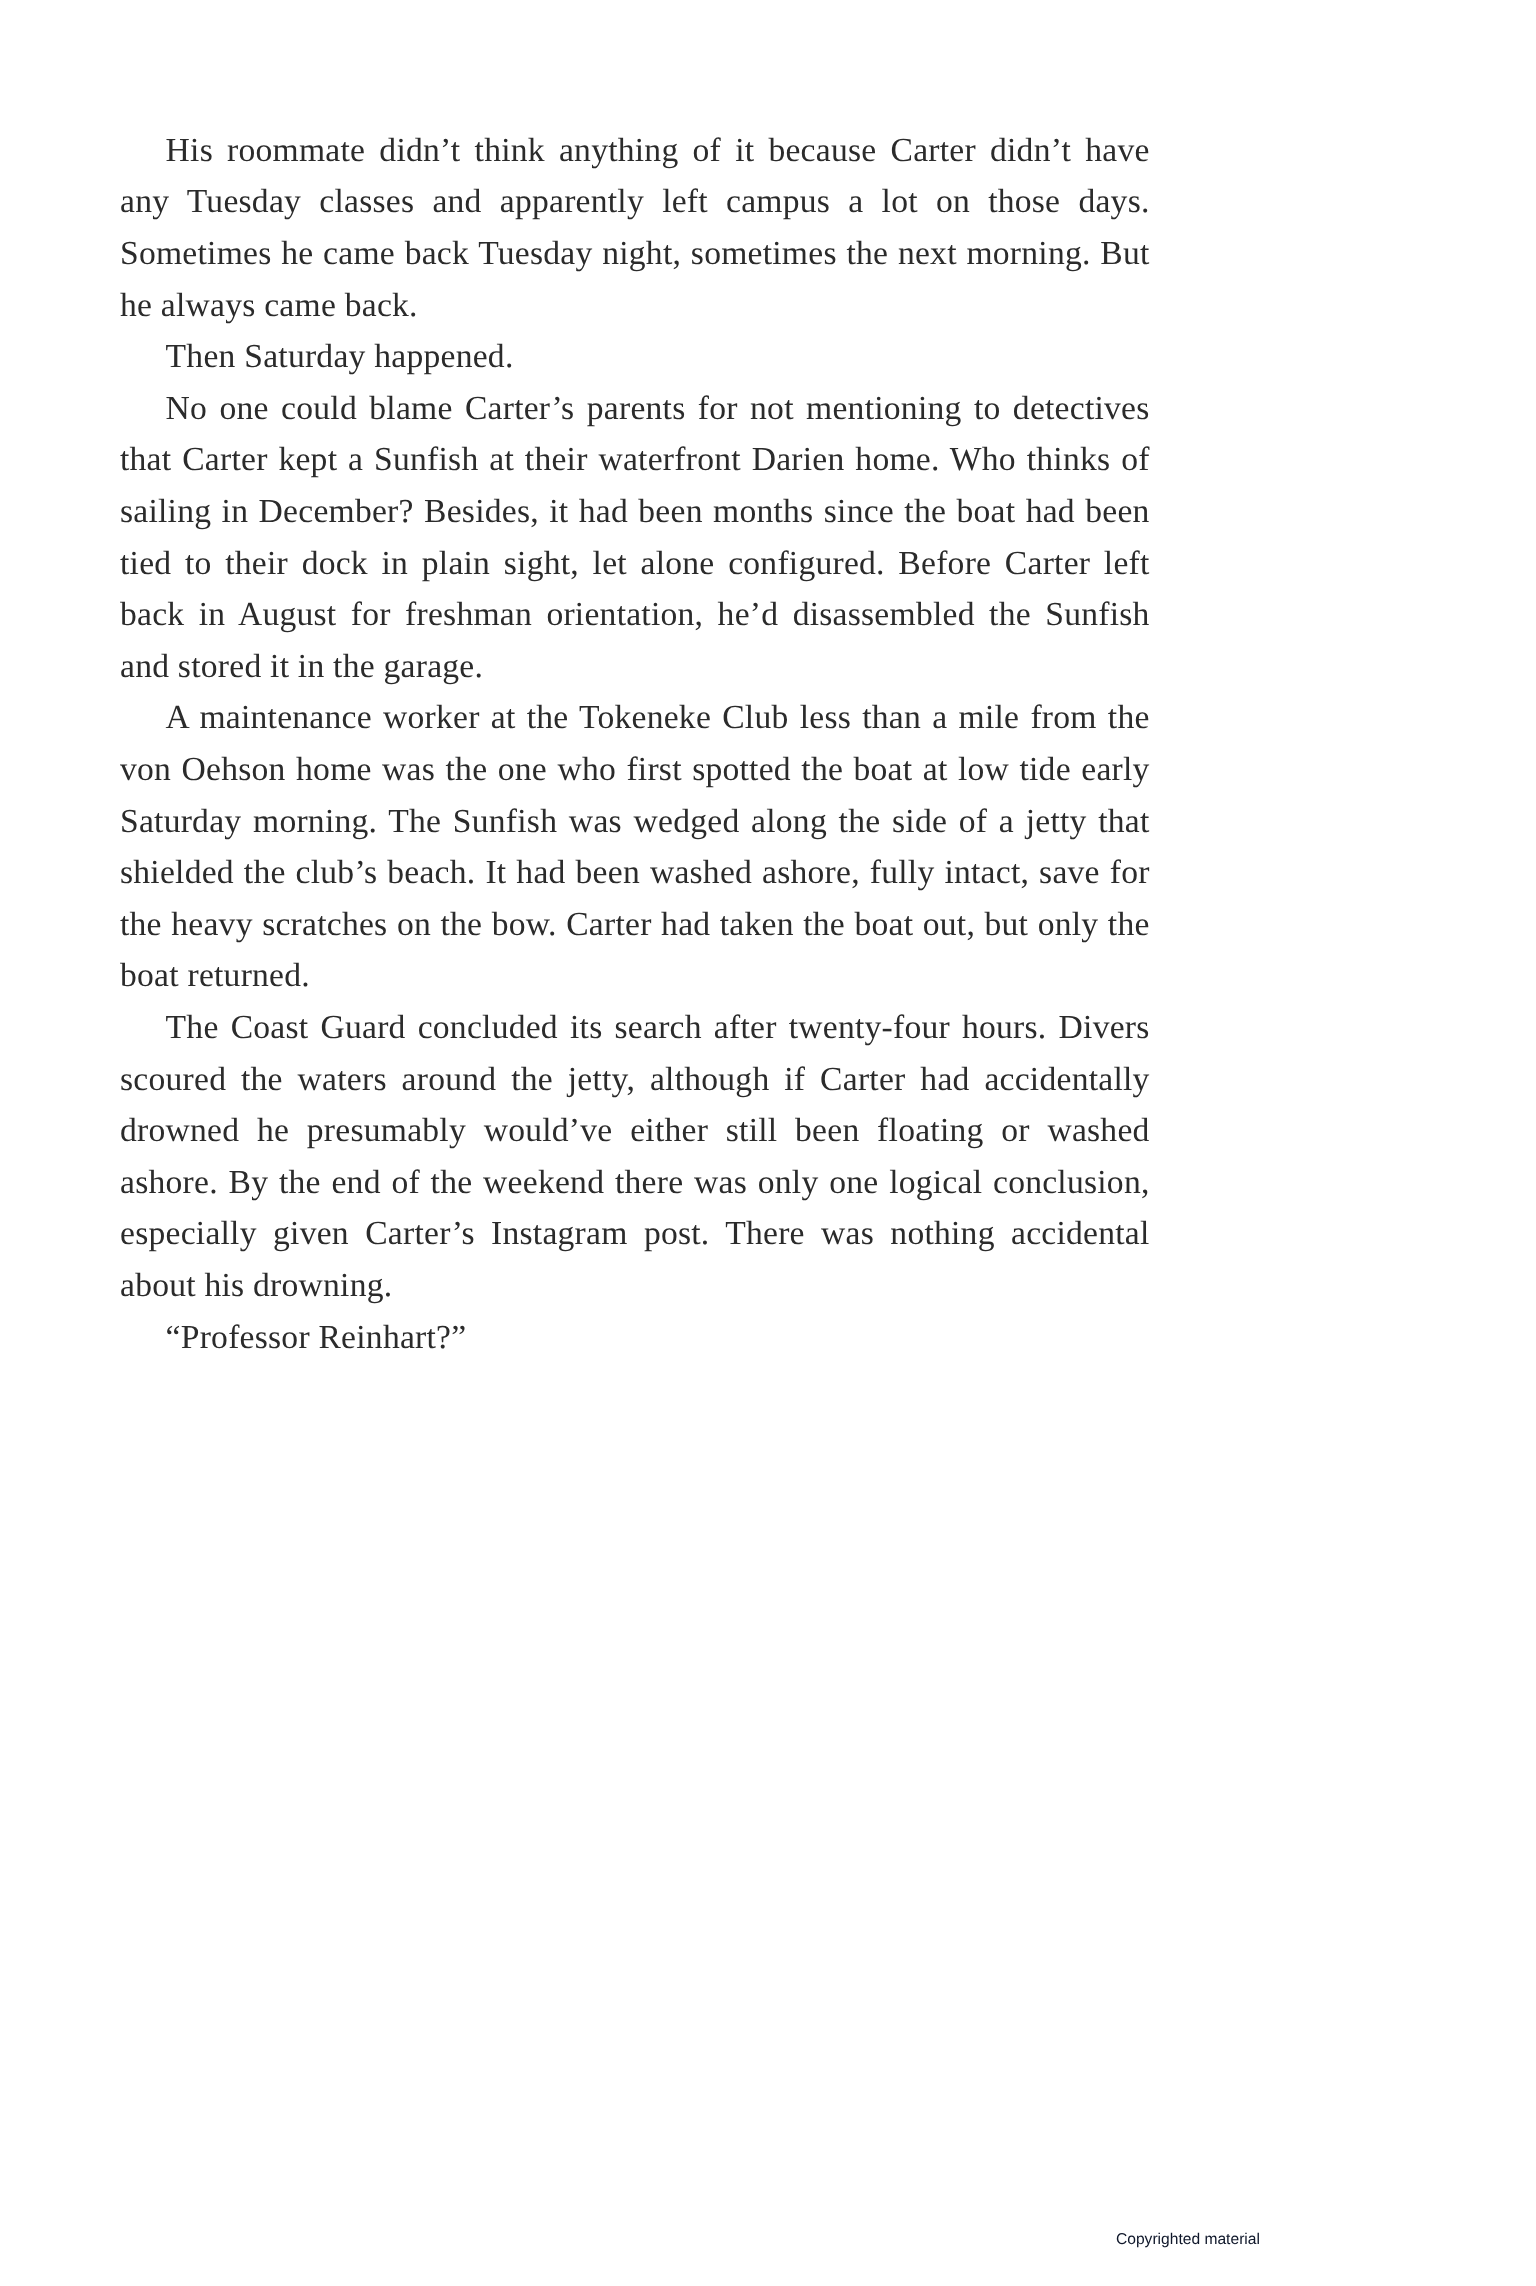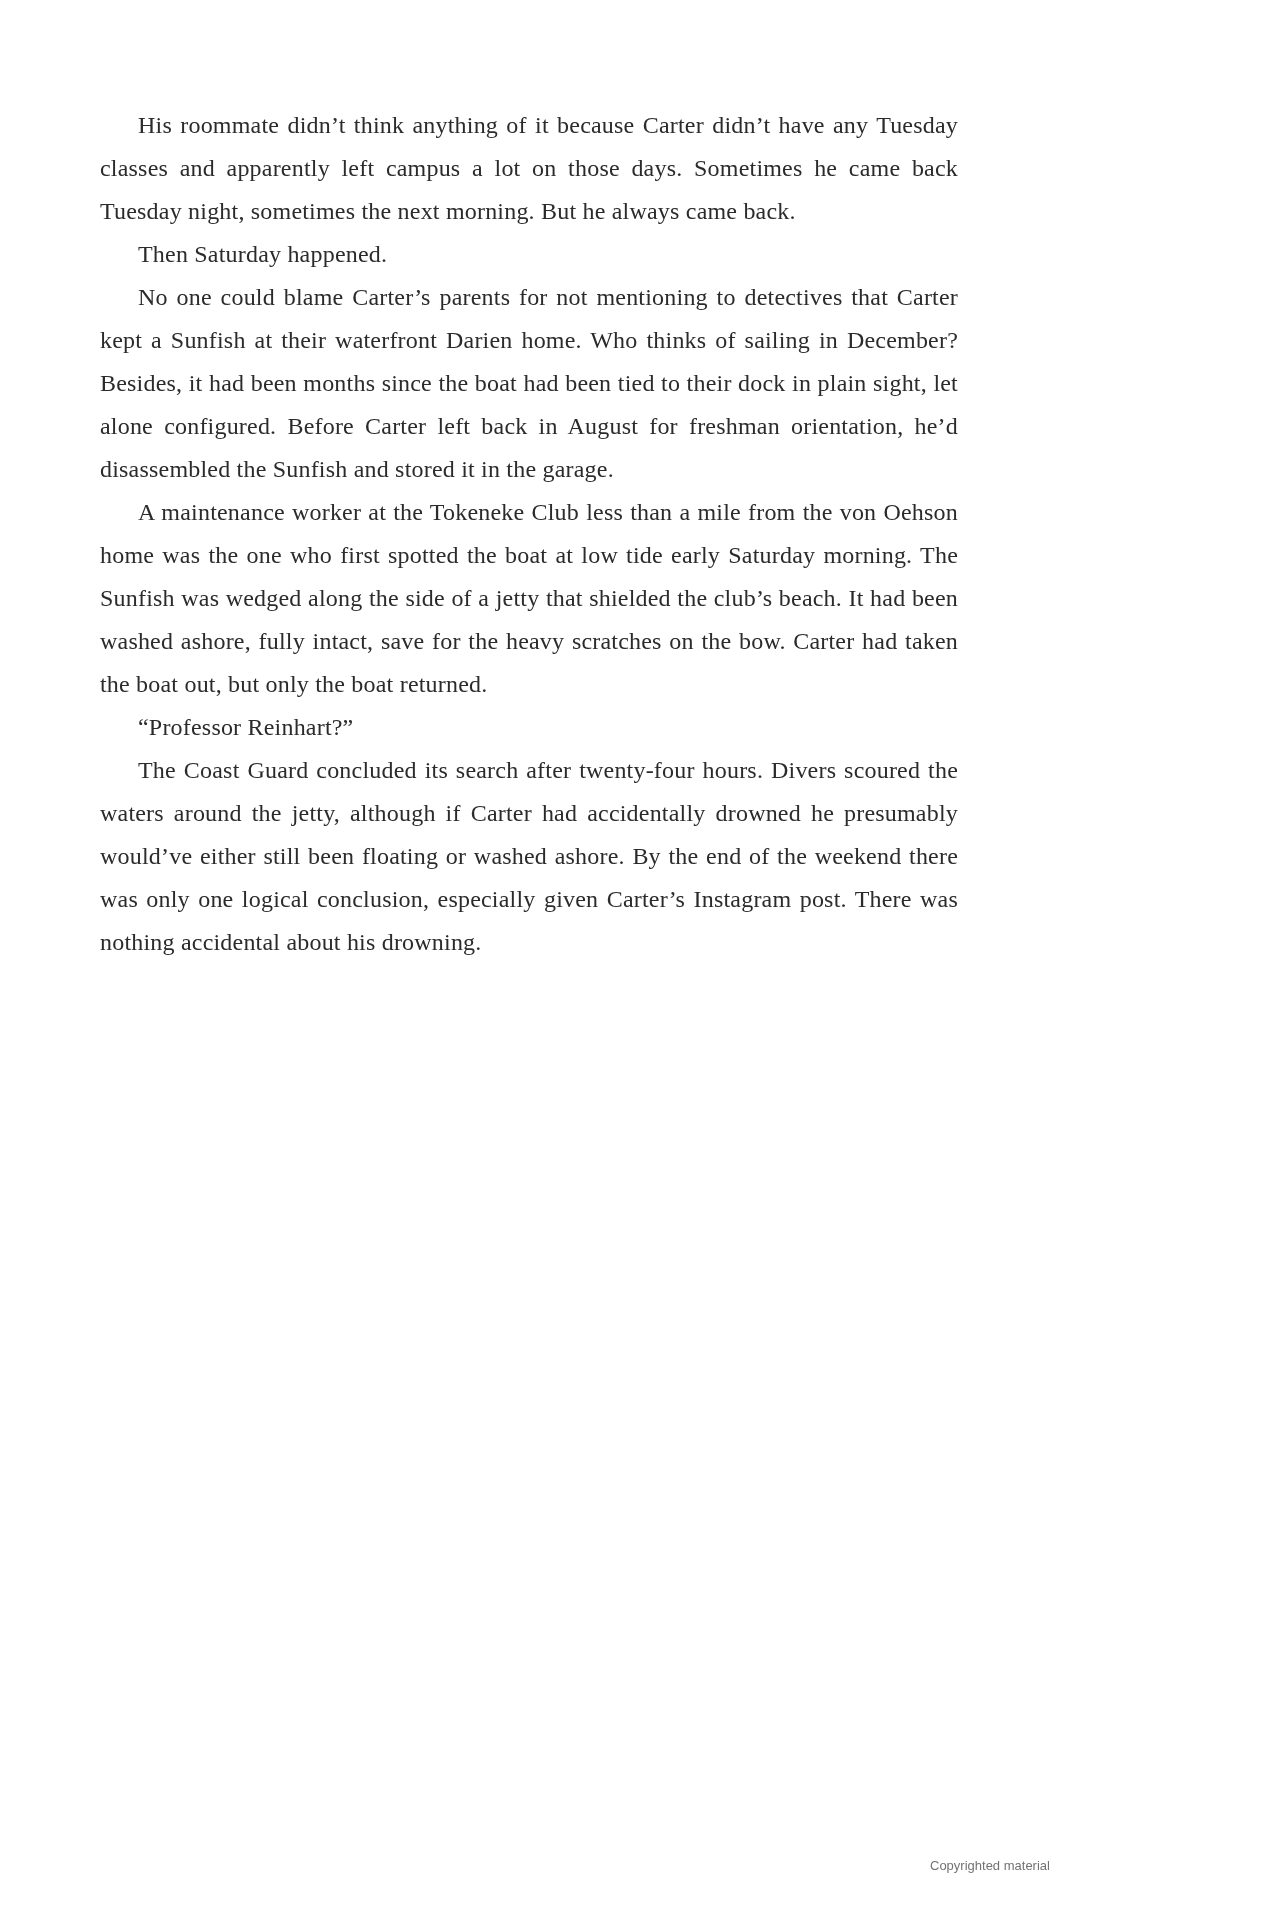--- a/index.html
+++ b/index.html
@@ -22,46 +22,46 @@
       height: 1905px;
       background: #ffffff;
     }
     .text-block {
       position: absolute;
       top: 104px;
       left: 100px;
       width: 858px;
       color: #2b2b2b;
       font-family: "Liberation Serif", serif;
-      font-size: 24px;
+      font-size: 28px;
       line-height: 43px;
       text-align: justify;
       letter-spacing: 0.2px;
     }
     .text-block p {
       margin: 0;
       padding: 0;
       text-indent: 38px;
     }
     .copyright {
       position: absolute;
       left: 930px;
       top: 1858px;
       font-family: "Liberation Sans", sans-serif;
       font-size: 13px;
-      color: #737373;
+      color: #0f172a;
       white-space: nowrap;
     }
   </style>
 </head>
 <body>
 
 <div class="page">
   <div class="text-block">
     <p>His roommate didn’t think anything of it because Carter didn’t have any Tuesday classes and apparently left campus a lot on those days. Sometimes he came back Tuesday night, sometimes the next morning. But he always came back.</p>
     <p>Then Saturday happened.</p>
     <p>No one could blame Carter’s parents for not mentioning to detectives that Carter kept a Sunfish at their waterfront Darien home. Who thinks of sailing in December? Besides, it had been months since the boat had been tied to their dock in plain sight, let alone configured. Before Carter left back in August for freshman orientation, he’d disassembled the Sunfish and stored it in the garage.</p>
     <p>A maintenance worker at the Tokeneke Club less than a mile from the von Oehson home was the one who first spotted the boat at low tide early Saturday morning. The Sunfish was wedged along the side of a jetty that shielded the club’s beach. It had been washed ashore, fully intact, save for the heavy scratches on the bow. Carter had taken the boat out, but only the boat returned.</p>
+    <p>The Coast Guard concluded its search after twenty-four hours. Divers scoured the waters around the jetty, although if Carter had accidentally drowned he presumably would’ve either still been floating or washed ashore. By the end of the weekend there was only one logical conclusion, especially given Carter’s Instagram post. There was nothing accidental about his drowning.</p>
     <p>“Professor Reinhart?”</p>
-    <p>The Coast Guard concluded its search after twenty-four hours. Divers scoured the waters around the jetty, although if Carter had accidentally drowned he presumably would’ve either still been floating or washed ashore. By the end of the weekend there was only one logical conclusion, especially given Carter’s Instagram post. There was nothing accidental about his drowning.</p>
   </div>
   <div class="copyright">Copyrighted material</div>
 </div>
 
 </body></html>

